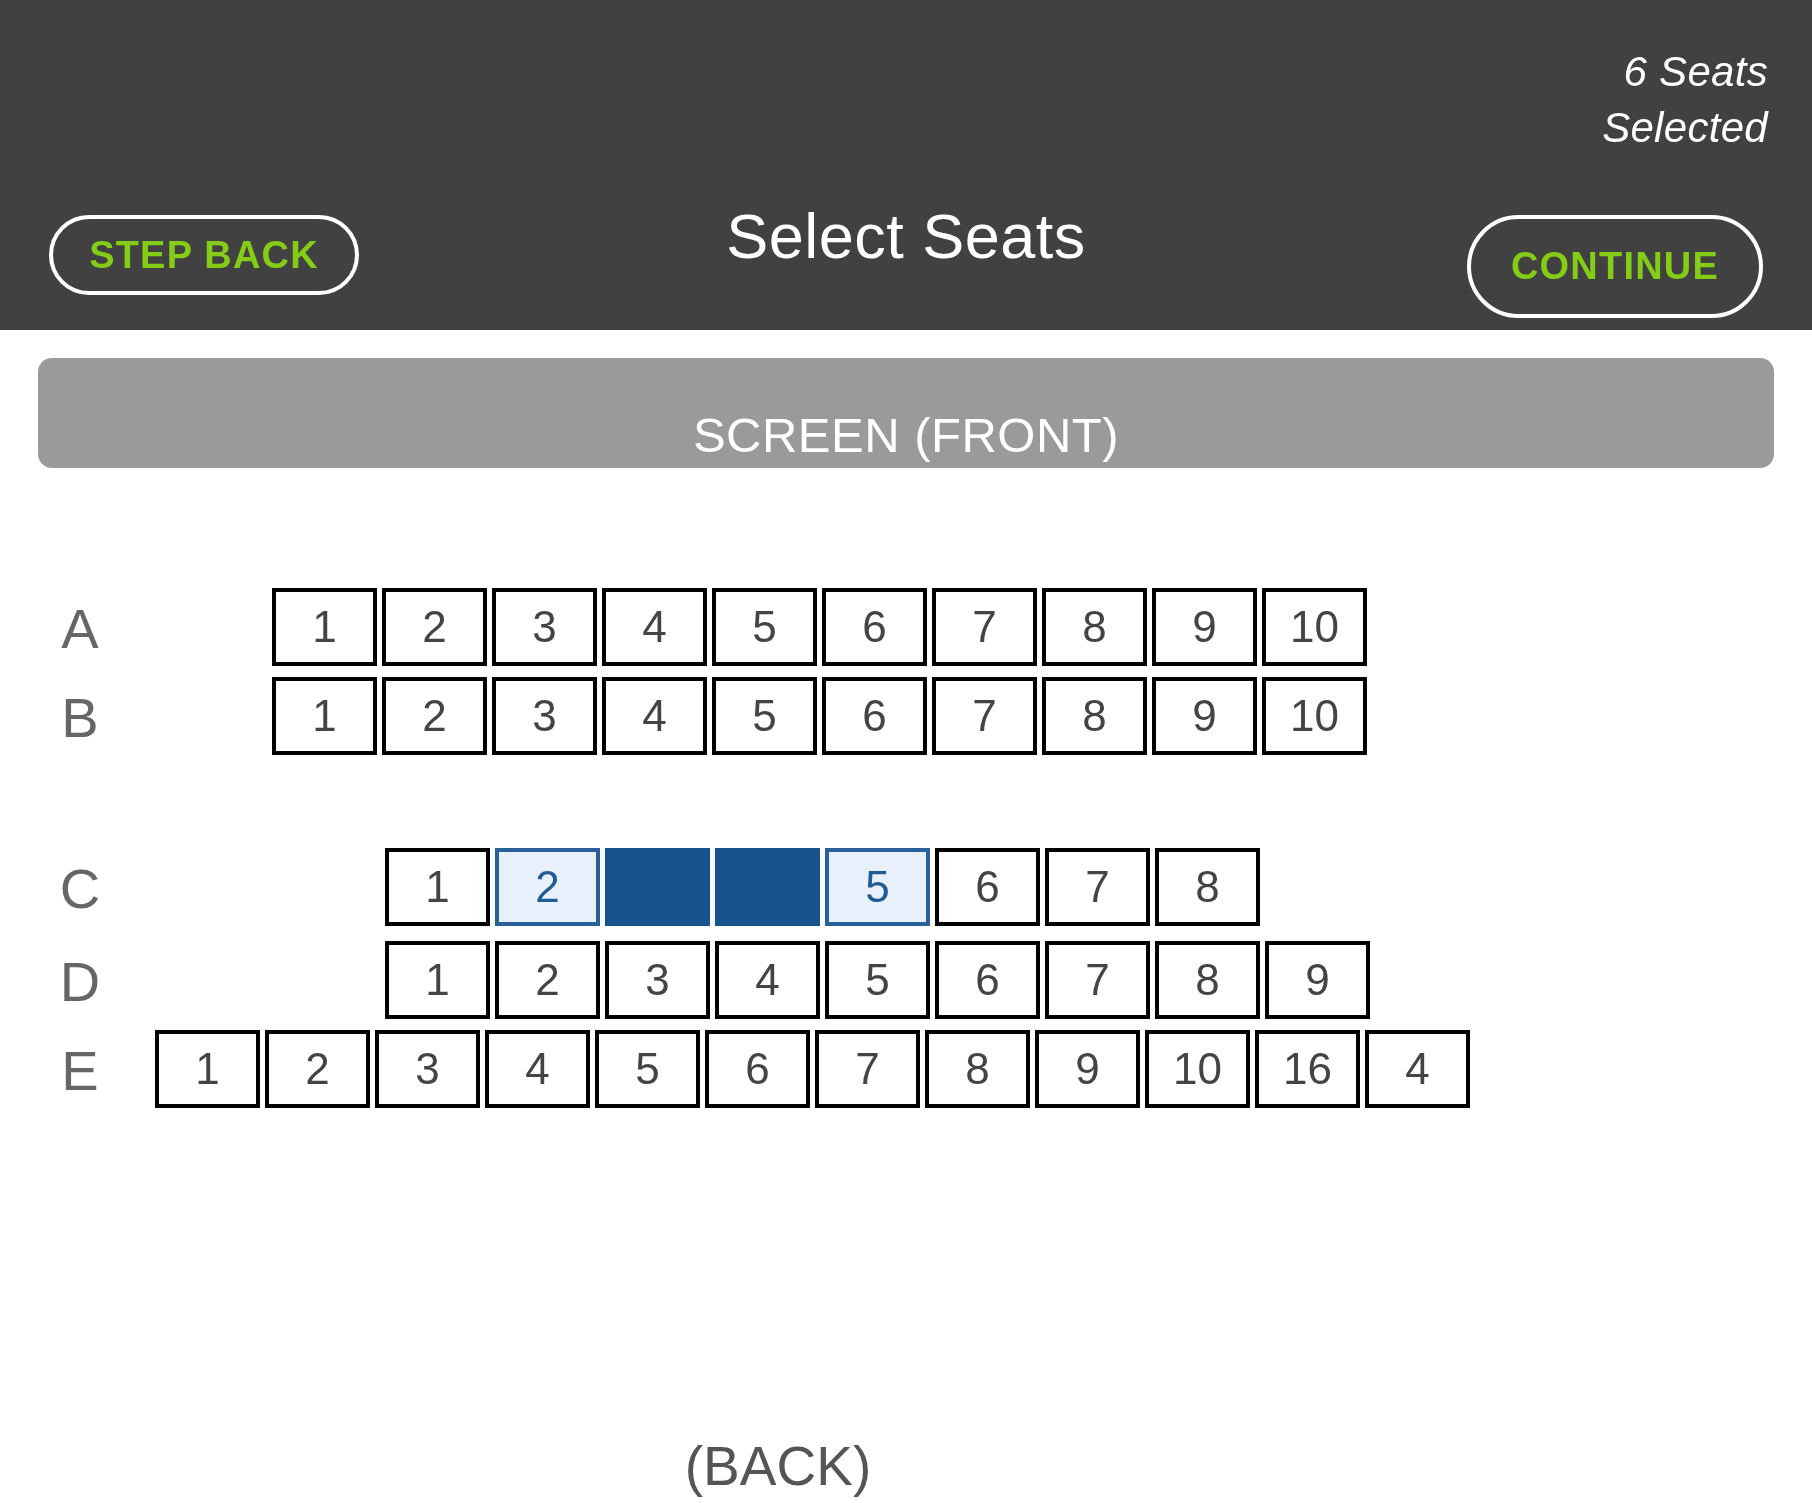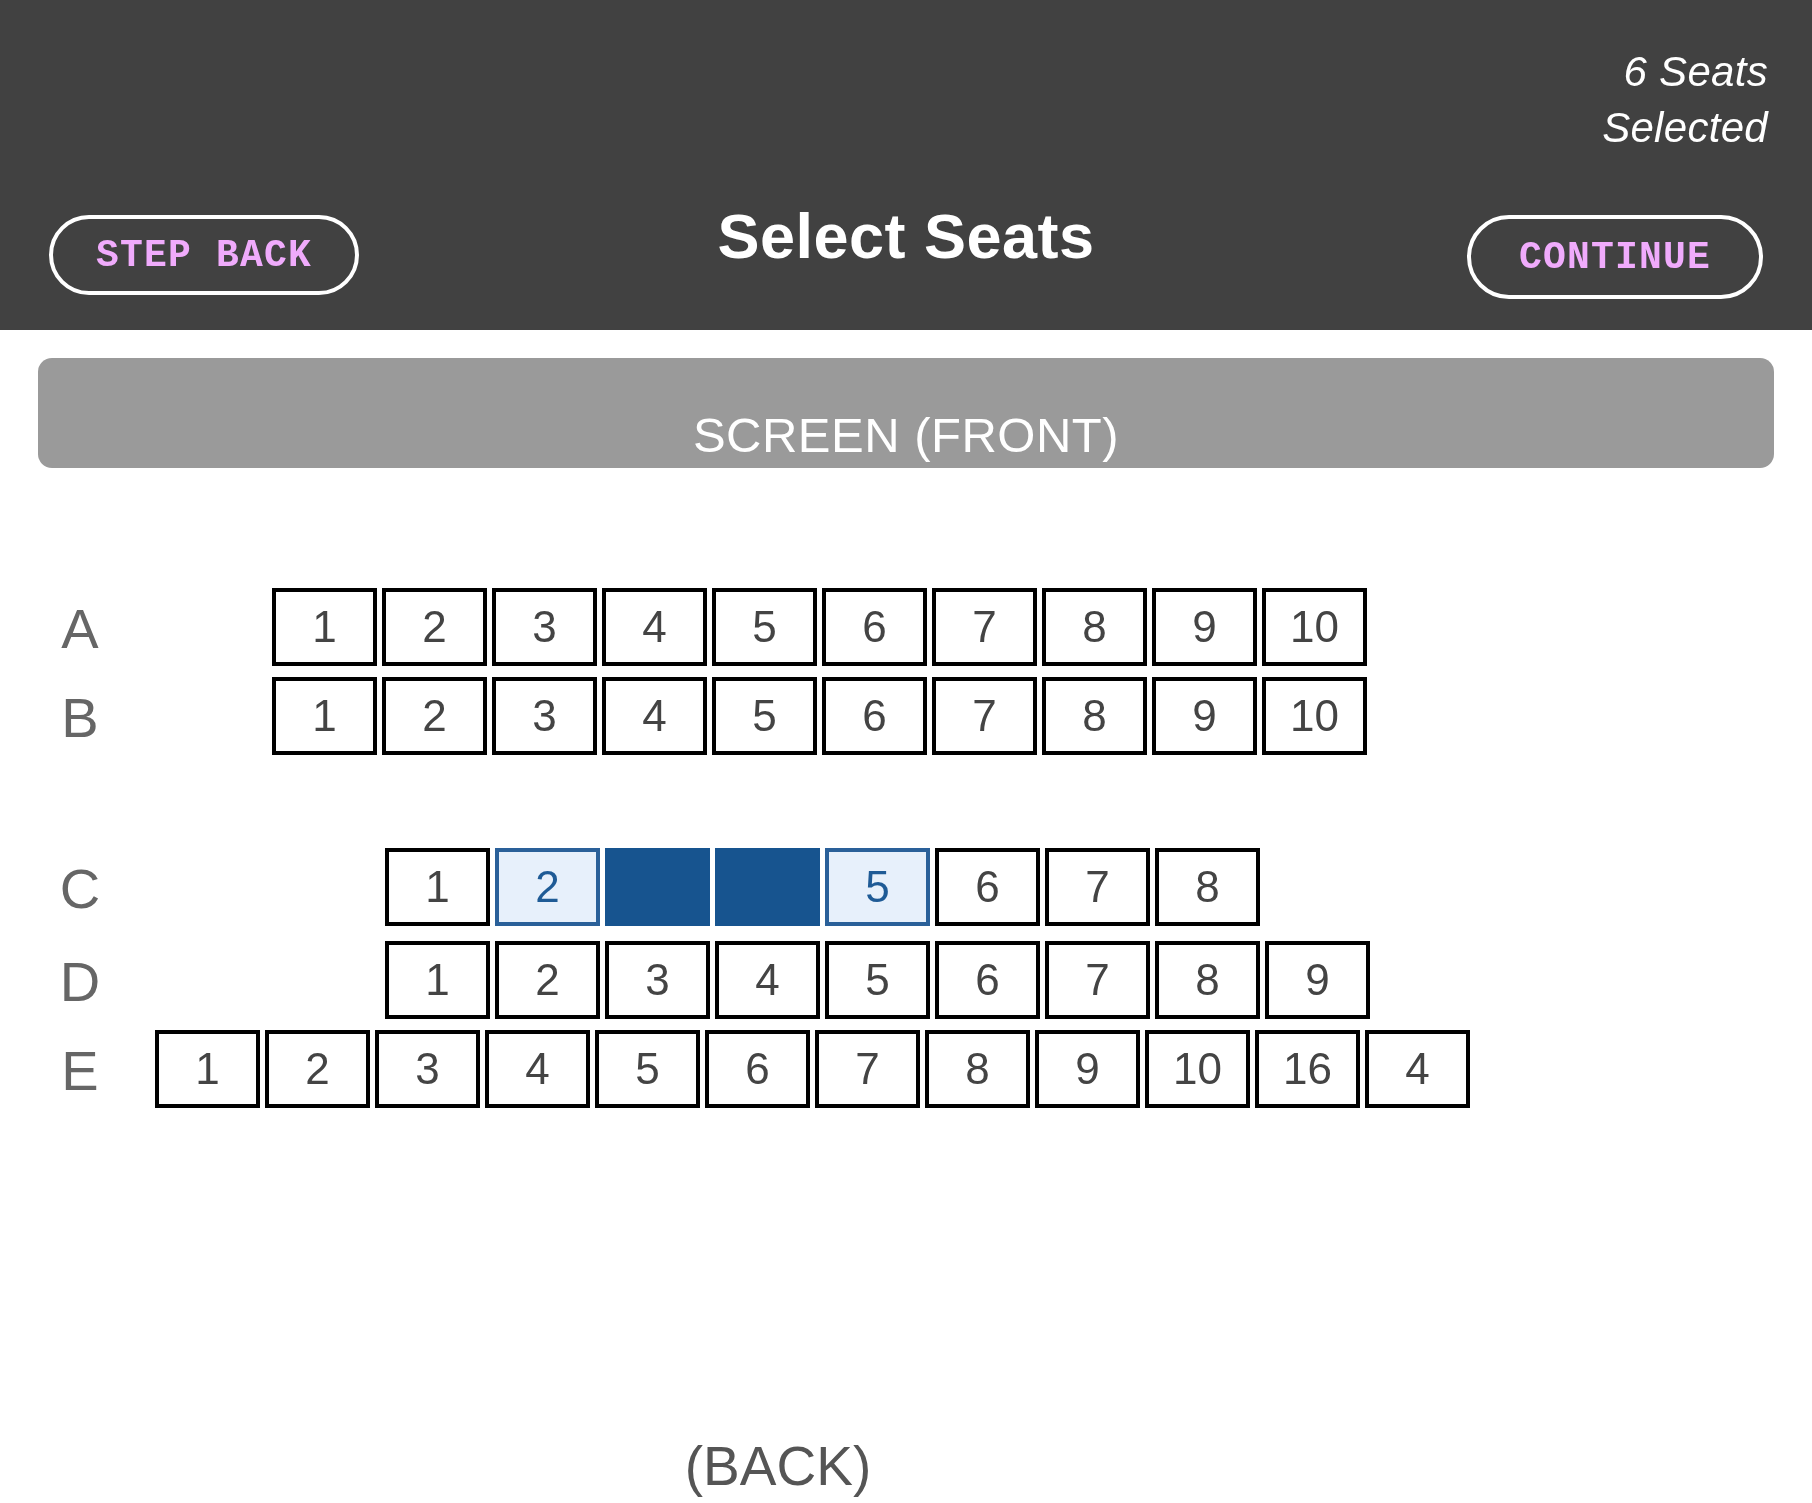--- a/index.html
+++ b/index.html
@@ -38,52 +38,52 @@
     white-space: pre-line;
   }
   #header-title {
     position: absolute;
     left: 0;
     top: 196px;
     width: 1812px;
     text-align: center;
     color: #ffffff;
     font-size: 63px;
-    font-weight: 700;
+    font-weight: 400;
     letter-spacing: 0.5px;
     line-height: 80px;
   }
   .pill-btn {
     position: absolute;
     border: 4px solid #ffffff;
     border-radius: 60px;
     background: transparent;
-    color: #f0abfc;
-    font-family: Liberation Mono, monospace;
+    color: #84cc16;
+    font-family: Liberation Sans, sans-serif;
     font-size: 38px;
     font-weight: bold;
     letter-spacing: 1.2px;
     box-sizing: border-box;
     display: flex;
     align-items: center;
     justify-content: center;
     cursor: pointer;
     padding: 0;
   }
   #step-back-button {
     left: 49px;
     top: 215px;
     width: 310px;
     height: 80px;
   }
   #continue-button {
     right: 49px;
     top: 215px;
     width: 296px;
-    height: 84px;
+    height: 103px;
   }
 
   
   #screen-bar {
     position: absolute;
     left: 38px;
     top: 358px;
     width: 1736px;
     height: 110px;
     background: #9a9a9a;

